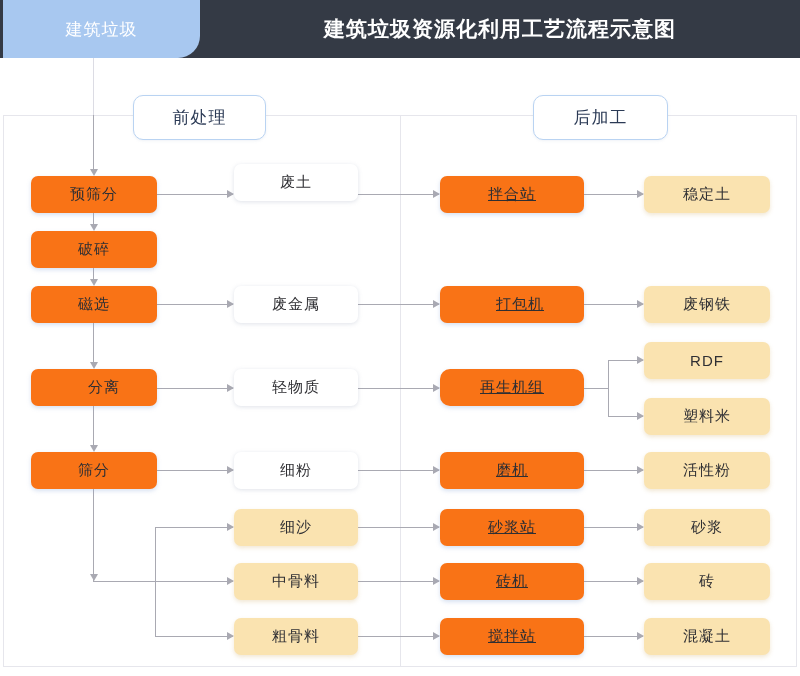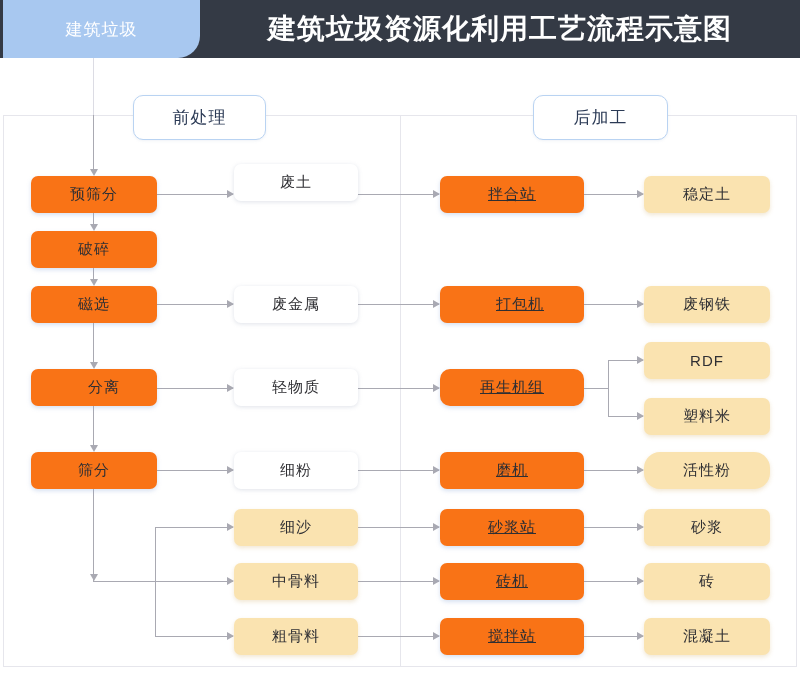--- a/index.html
+++ b/index.html
@@ -14,21 +14,21 @@
 
   
   #header-bar {
     position: absolute; left: 0; top: 0; width: 800px; height: 58px;
     background: #343a45;
     border-radius: 0 0 0 0;
   }
   #header-title {
     position: absolute; left: 200px; top: 0; width: 600px; height: 58px;
     display: flex; align-items: center; justify-content: center;
-    color: #ffffff; font-size: 28px; font-weight: bold; letter-spacing: 1px;
+    color: #ffffff; font-size: 21px; font-weight: bold; letter-spacing: 1px;
   }
   #source-tab {
     position: absolute; left: 3px; top: 0; width: 197px; height: 58px;
     background: #a8c8f0;
     border-radius: 0 0 22px 0;
     display: flex; align-items: center; justify-content: center;
     color: #ffffff; font-size: 17px; letter-spacing: 1px;
   }
 
   
@@ -218,16 +218,16 @@
 <div class="node blue col3" style="top:369px;border-radius:10px;">再生机组</div>
 <div class="node blue col3" style="top:452px;">磨机</div>
 <div class="node blue col3" style="top:509px;">砂浆站</div>
 <div class="node blue col3" style="top:563px;">砖机</div>
 <div class="node blue col3" style="top:618px;">搅拌站</div>
 
 <div class="node amber col4" style="top:176px;">稳定土</div>
 <div class="node amber col4" style="top:286px;">废钢铁</div>
 <div class="node amber col4" style="top:342px;">RDF</div>
 <div class="node amber col4" style="top:398px;">塑料米</div>
-<div class="node amber col4" style="top:452px;border-radius:16px;">活性粉</div>
+<div class="node amber col4" style="top:452px;">活性粉</div>
 <div class="node amber col4" style="top:509px;">砂浆</div>
 <div class="node amber col4" style="top:563px;">砖</div>
 <div class="node amber col4" style="top:618px;">混凝土</div>
 
 </body></html>

